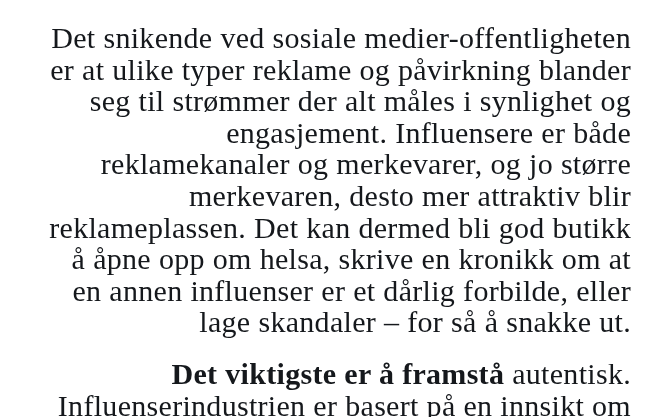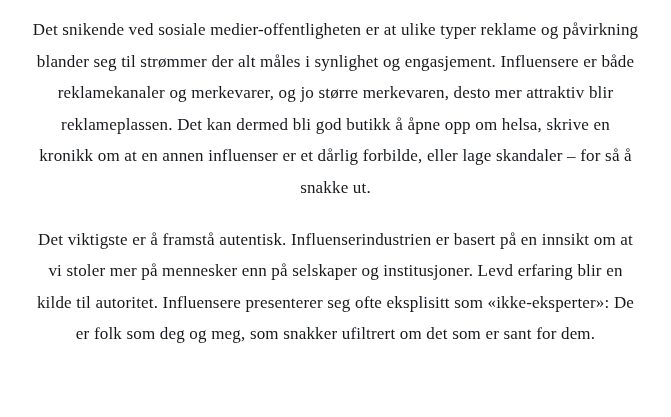--- a/index.html
+++ b/index.html
@@ -16,33 +16,33 @@
     -webkit-font-smoothing: antialiased;
   }
   .article-body {
     box-sizing: border-box;
     width: 671px;
     height: 417px;
     padding: 6px 24px 0 24px;
     background: #ffffff;
   }
   .paragraph {
-    margin: 8px;
-    font-size: 17px;
+    margin: 16px;
+    font-size: 30px;
     line-height: 31.6px;
     letter-spacing: 0.01em;
     word-spacing: 0.005em;
-    text-align: center;
+    text-align: right;
     color: #15181c;
   }
   .paragraph + .paragraph {
     margin-top: 20px;
   }
   .run-bold {
-    font-weight: 400;
+    font-weight: 700;
   }
   .run-italic {
   }
   .run-regular {
     font-weight: 400;
     font-style: normal;
   }
 </style>
 </head>
 <body>

